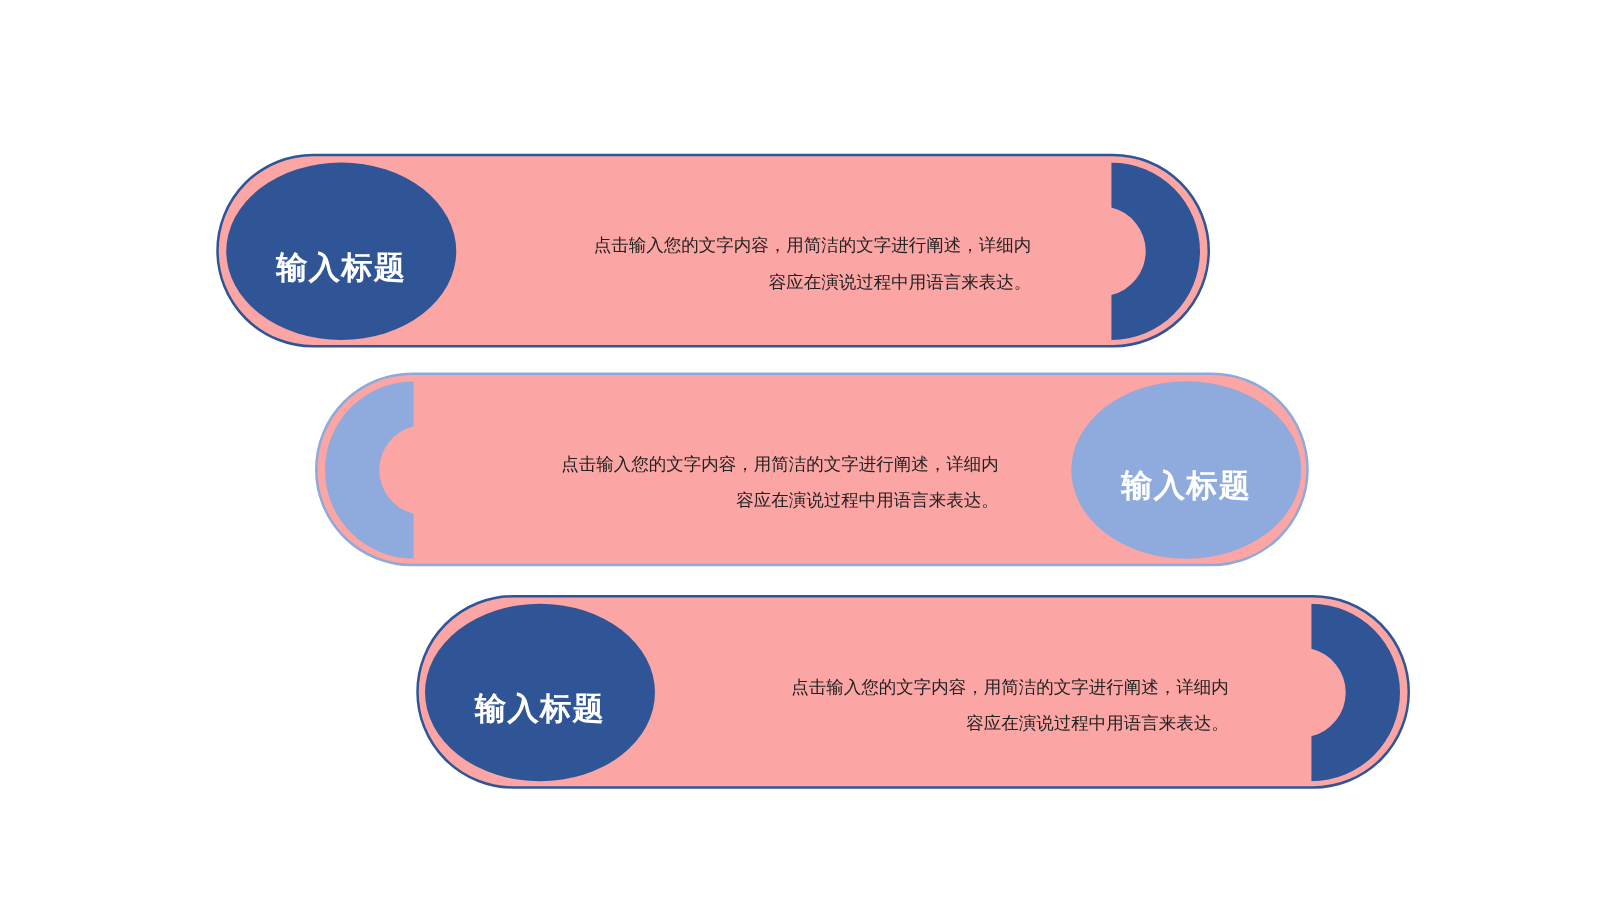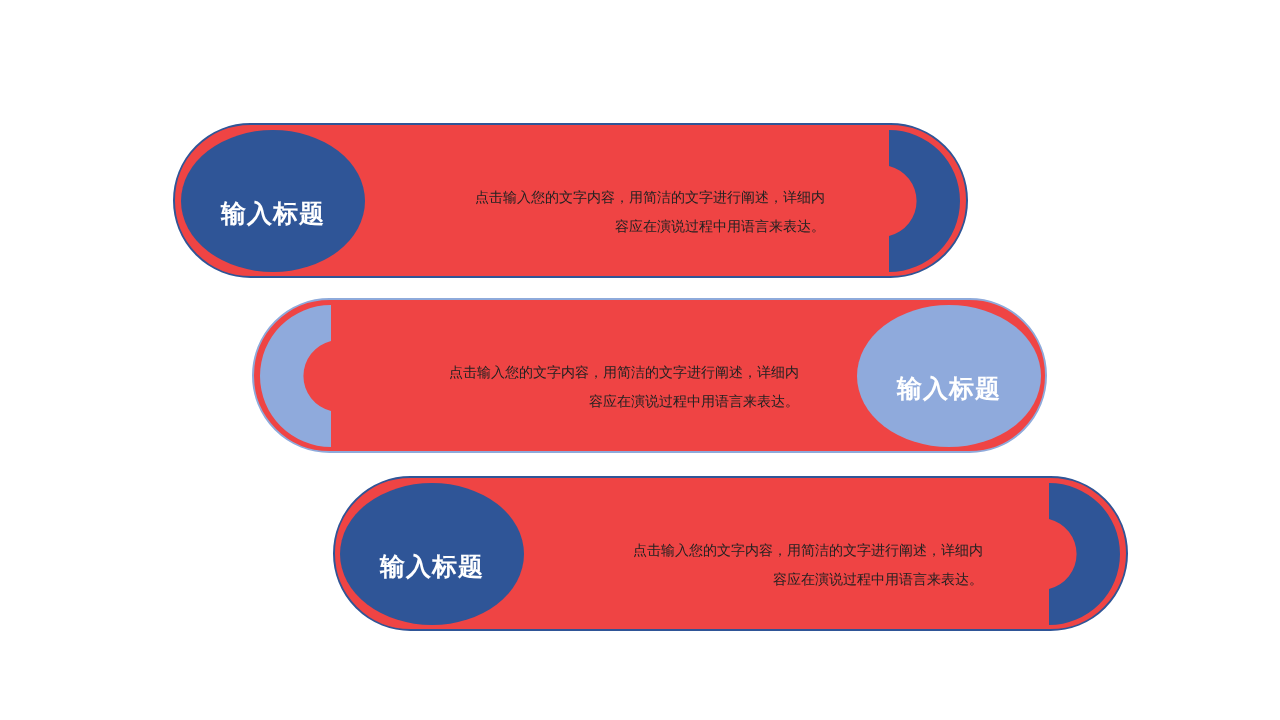--- a/index.html
+++ b/index.html
@@ -4,21 +4,21 @@
   <style>
     html, body { margin: 0; padding: 0; }
     body {
       width: 1280px; height: 720px; background: #ffffff;
       position: relative; overflow: hidden;
       font-family: "DejaVu Serif", "Liberation Serif", serif;
     }
     .pill {
       position: absolute; box-sizing: border-box;
       width: 795px; height: 155px; border-radius: 78px;
-      border: 2px solid #2f5597; background: #ef4444;
+      border: 2px solid #2f5597; background: #fca5a5;
     }
     .pill.light { border-color: #8eaadb; }
     .blob {
       position: absolute; top: 5px; width: 184px; height: 142px;
       border-radius: 50%;
       display: flex; align-items: center; justify-content: center;
       color: #ffffff; font-weight: bold; font-size: 25px;
       font-family: "DejaVu Sans", "Liberation Sans", sans-serif;
       letter-spacing: 1px;
     }

